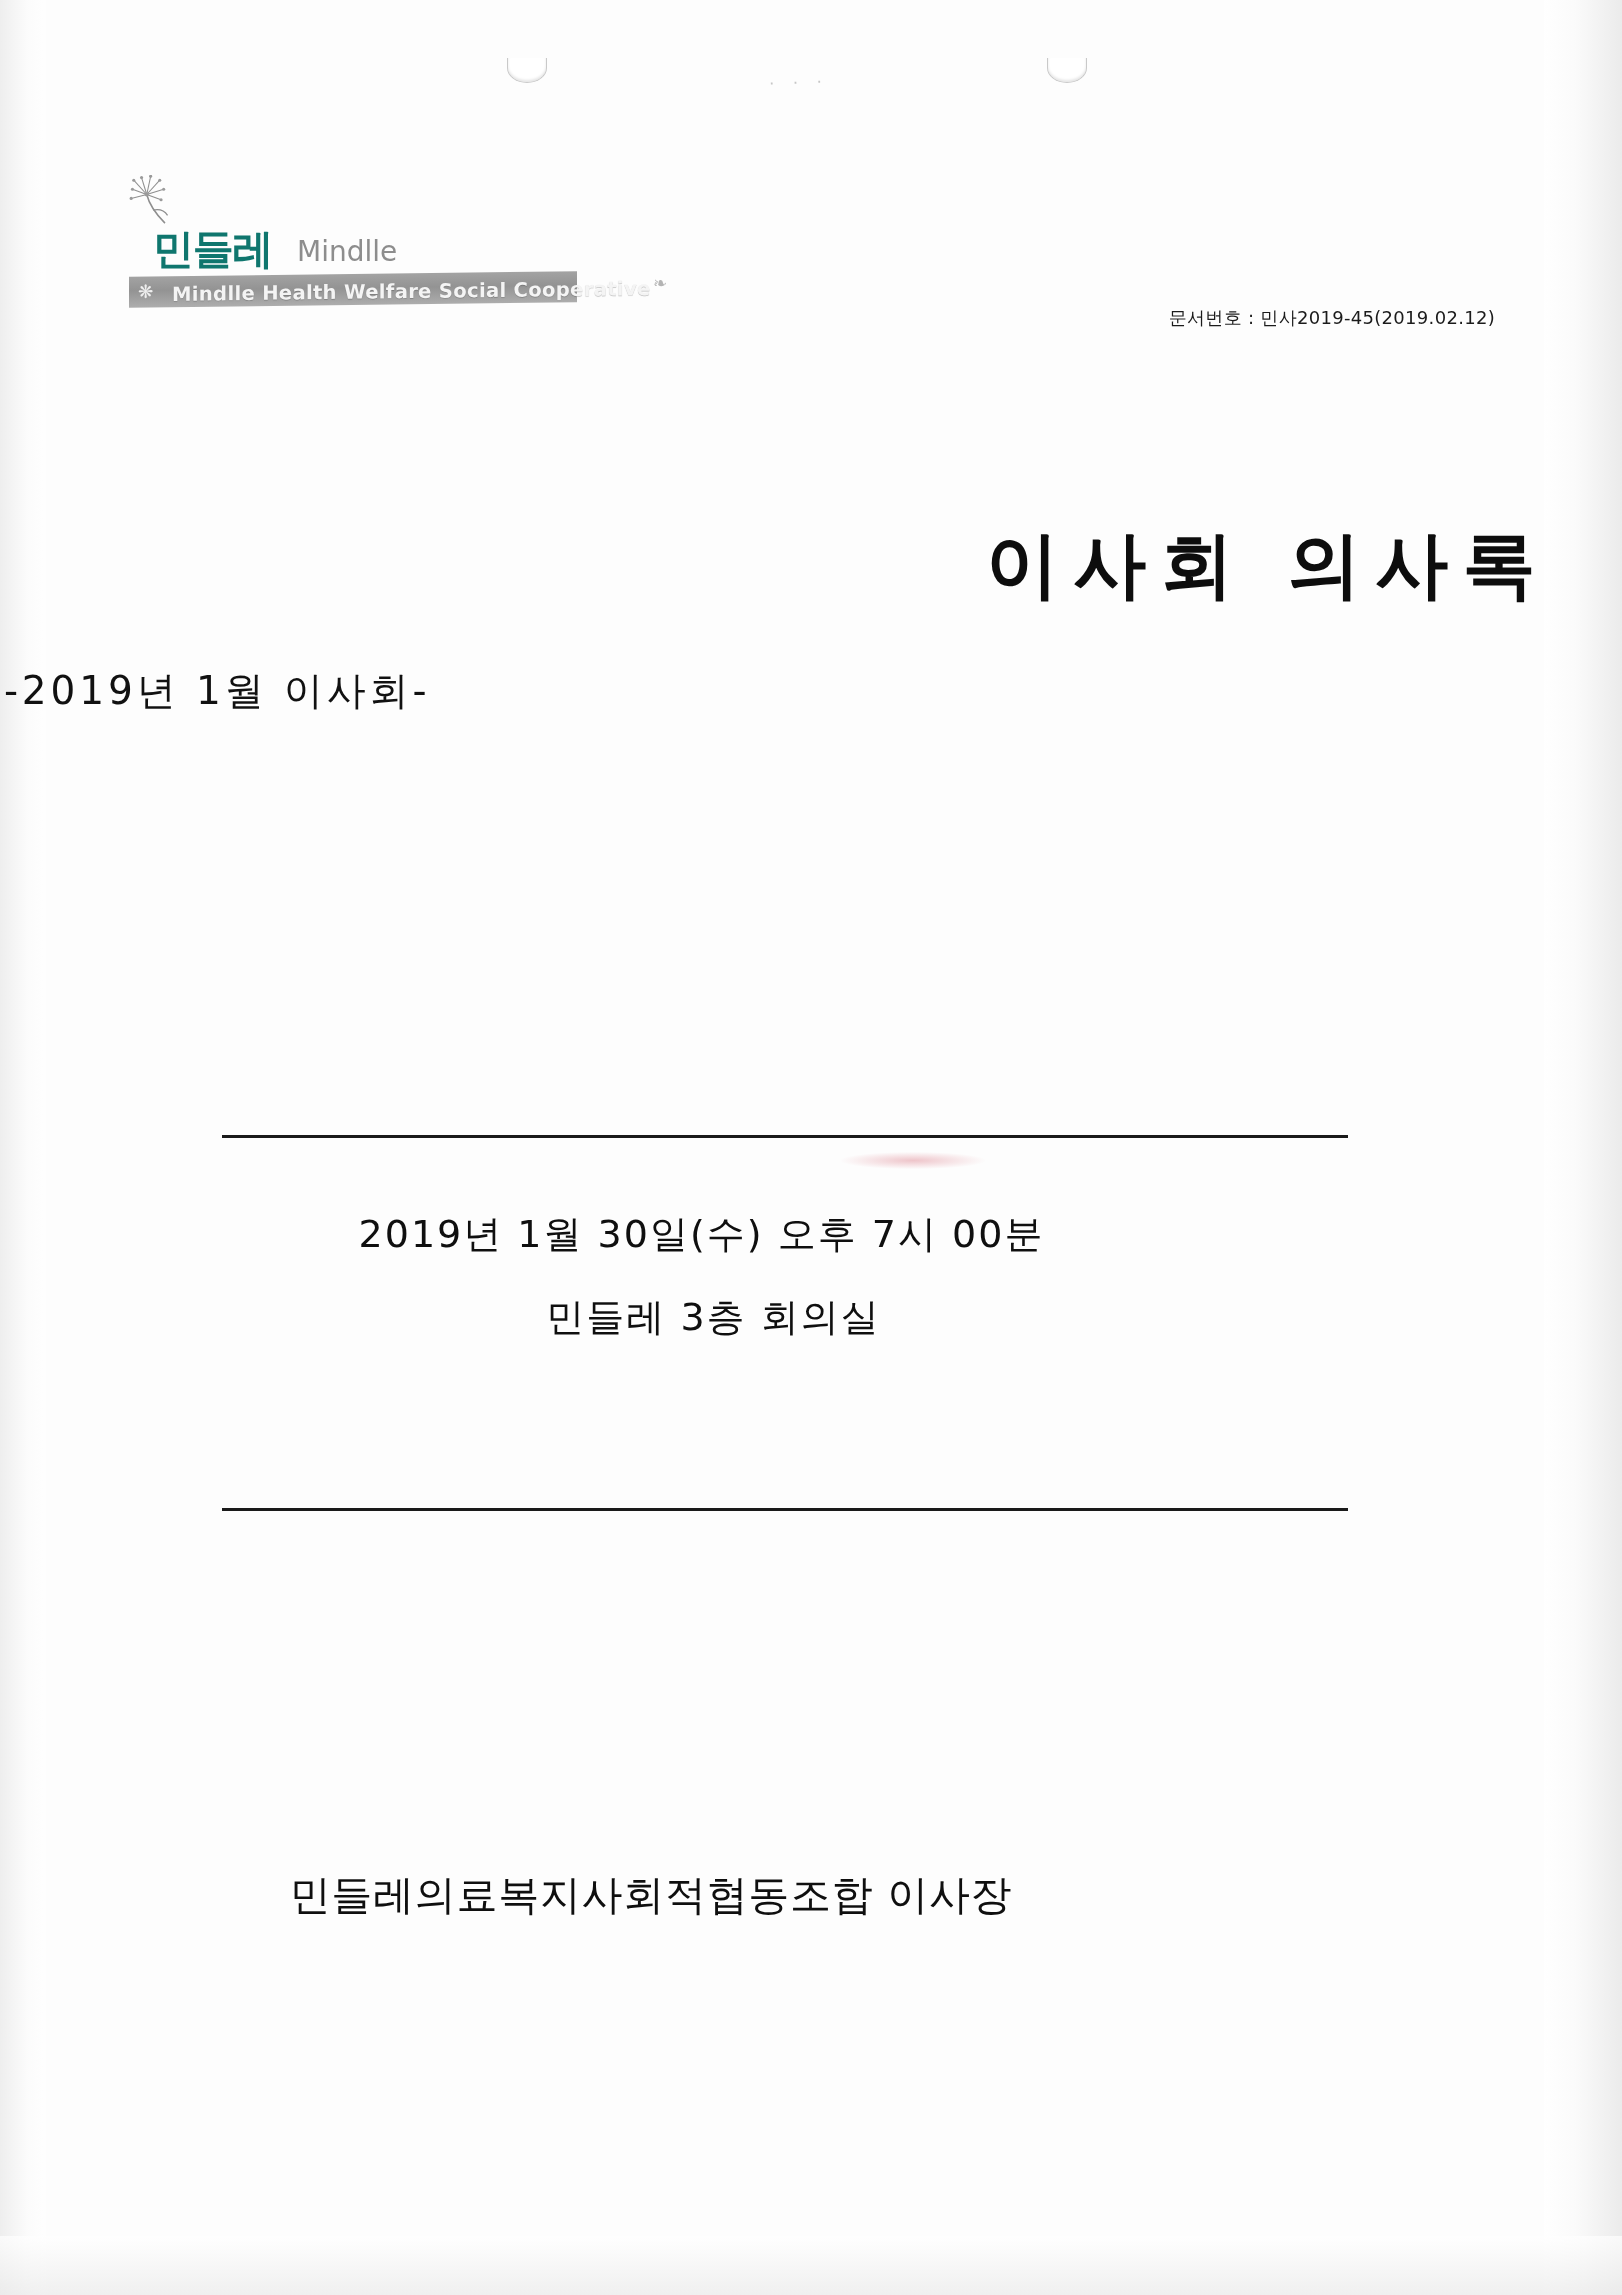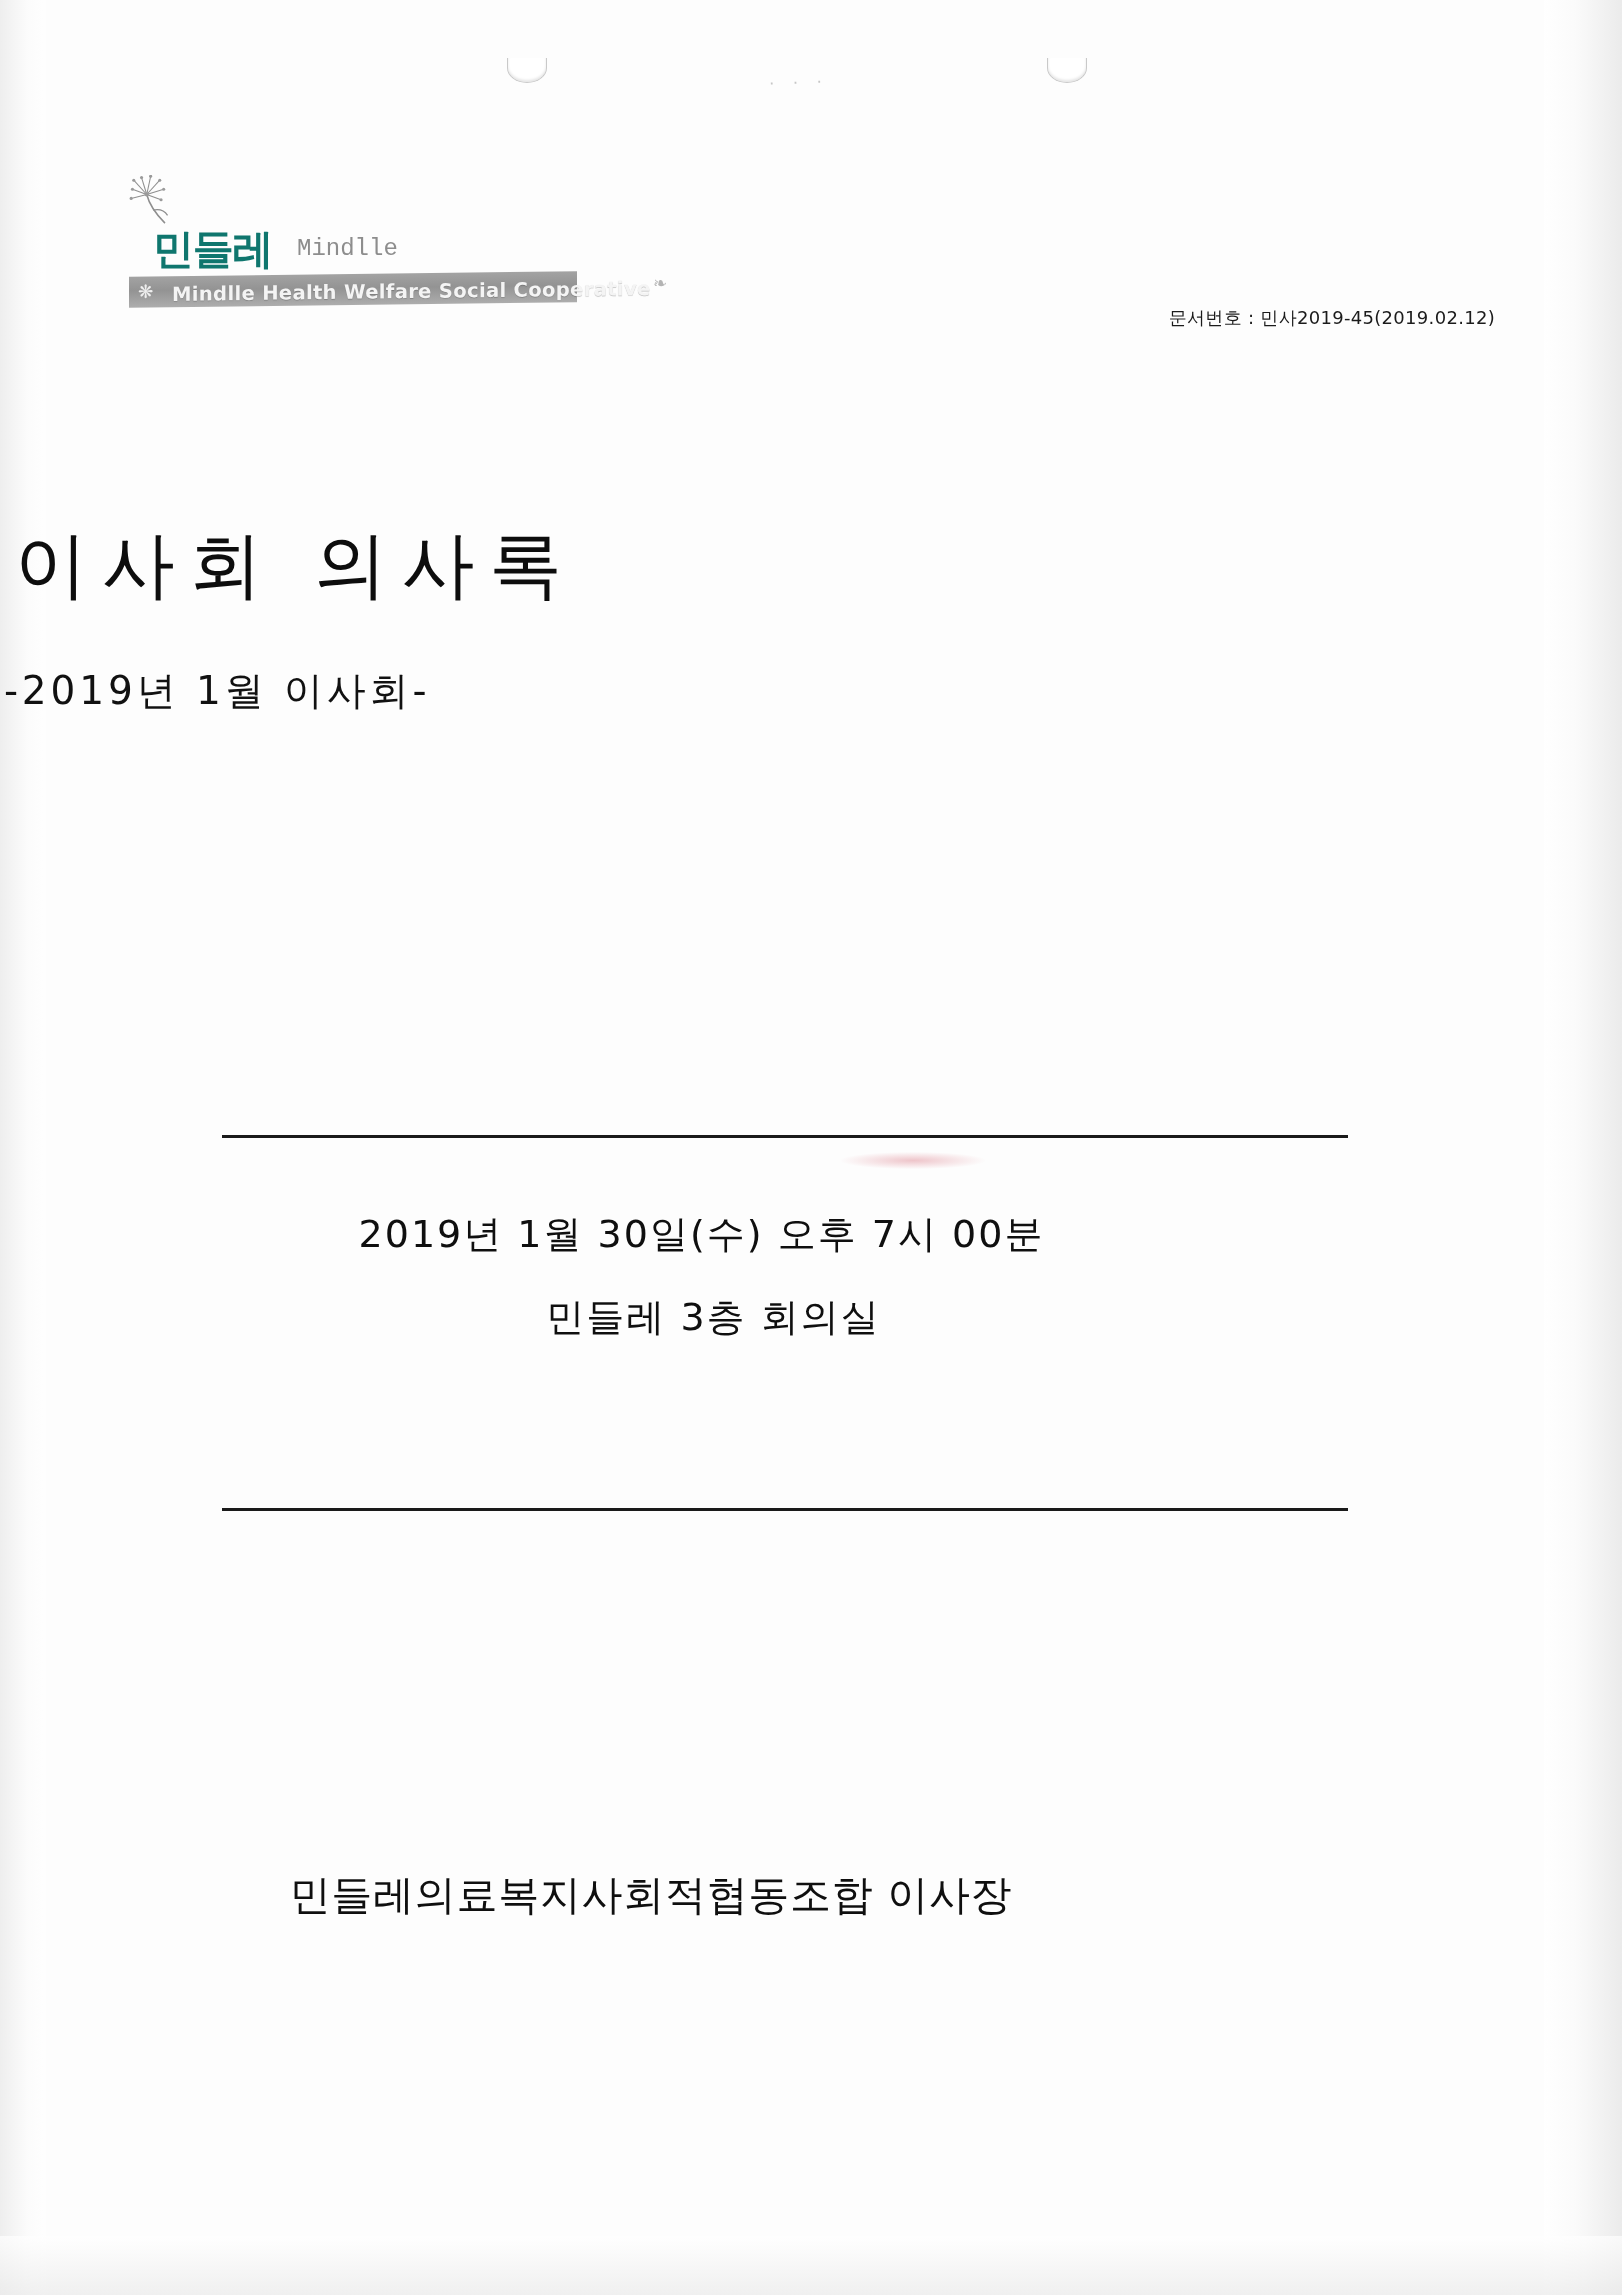--- a/index.html
+++ b/index.html
@@ -89,24 +89,23 @@
     top: 47px;
     font-size: 41px;
     font-weight: 700;
     color: #0f766e;
     letter-spacing: -1.3px;
   }
   .logo-latin {
     position: absolute;
     left: 175px;
     top: 60px;
-    font-size: 24px;
+    font-size: 28px;
     color: #8d8d8d;
     letter-spacing: 0px;
-    font-family: Liberation Mono, monospace;
   }
   .logo-bar {
     position: absolute;
     left: 6.5px;
     top: 99px;
     width: 448px;
     height: 31px;
     background: linear-gradient(to bottom, #9b9b9b 0%, #8a8a8a 45%, #a6a6a6 100%);
     transform: skewY(-0.7deg);
     opacity: .92;
@@ -149,23 +148,23 @@
     letter-spacing: 0.3px;
     white-space: nowrap;
   }
 
   
   .main-title {
     position: absolute;
     left: 0;
     top: 517px;
     width: 1550px;
-    text-align: left;
+    text-align: right;
     font-size: 73px;
-    font-weight: 400;
+    font-weight: 700;
     letter-spacing: 14.4px;
     text-indent: 14.4px;
     color: #0d0d0d;
   }
   .sub-title {
     position: absolute;
     left: 0;
     top: 664px;
     width: 1294px;
     font-size: 39px;

